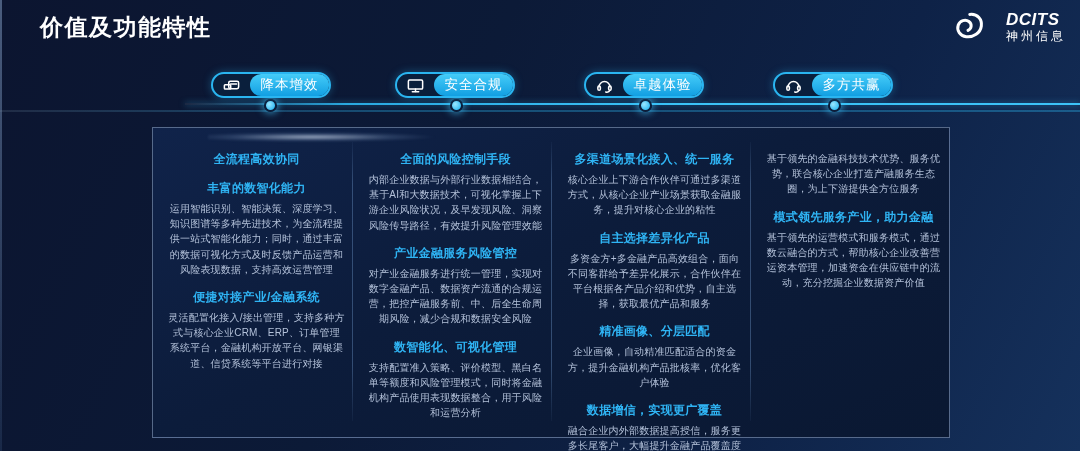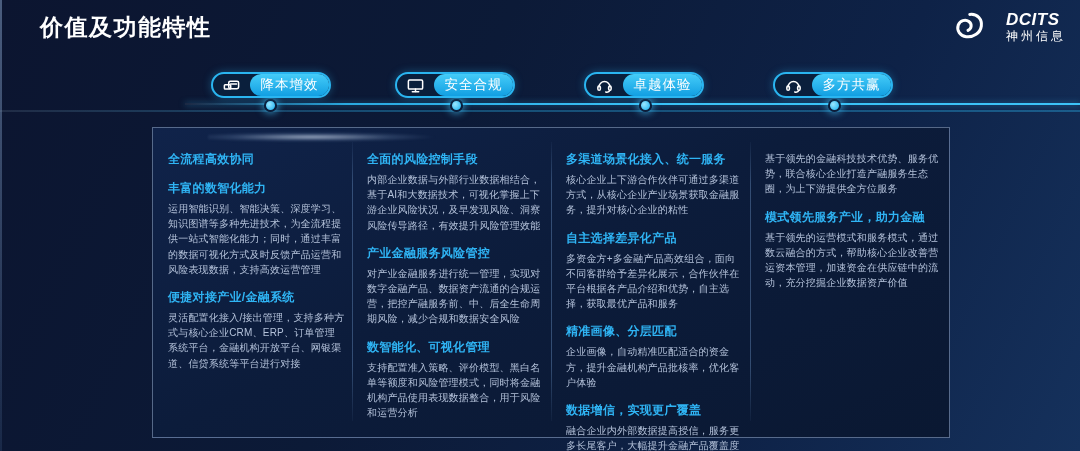--- a/index.html
+++ b/index.html
@@ -37,21 +37,21 @@
     background:linear-gradient(180deg,#45ccf8,#129fe2);border-radius:12px;
     color:#fff;font-size:13.5px;font-weight:400;letter-spacing:1px;white-space:nowrap;}
   
   .panel{position:absolute;left:152px;top:127px;width:798px;height:311px;box-sizing:border-box;
     border:1.5px solid rgba(150,172,205,.55);
     background:linear-gradient(155deg,#10234a 0%,#0c1c3b 45%,#0a1832 100%);}
   .panel-flare{position:absolute;left:55px;top:4px;width:230px;height:10px;pointer-events:none;
     background:radial-gradient(ellipse at 45% 50%,rgba(225,238,255,.65),rgba(160,190,230,.18) 45%,transparent 70%);
     filter:blur(1px);}
   .cols{position:relative;display:grid;grid-template-columns:repeat(4,1fr);height:100%;
-    box-sizing:border-box;padding:23px 0 0 0;}
+    box-sizing:border-box;padding:23px 0 0 0;text-align:center;}
   .divider{position:absolute;top:14px;bottom:16px;width:1px;
     background:linear-gradient(180deg,rgba(110,150,200,.05),rgba(110,150,200,.4) 15%,rgba(110,150,200,.4) 80%,rgba(110,150,200,.05));}
   .d1{left:25%;} .d2{left:50%;} .d3{left:75%;}
   .col{padding:0 7px 0 15px;}
   .sec{margin-bottom:12px;}
   .sec h3{margin:0 0 4px 0;font-size:12px;font-weight:700;color:#2fb4f4;letter-spacing:.3px;}
   .sec p{margin:0;font-size:10px;line-height:1.52;color:#b3c1d9;letter-spacing:.2px;}
 </style>
 </head>
 <body>

